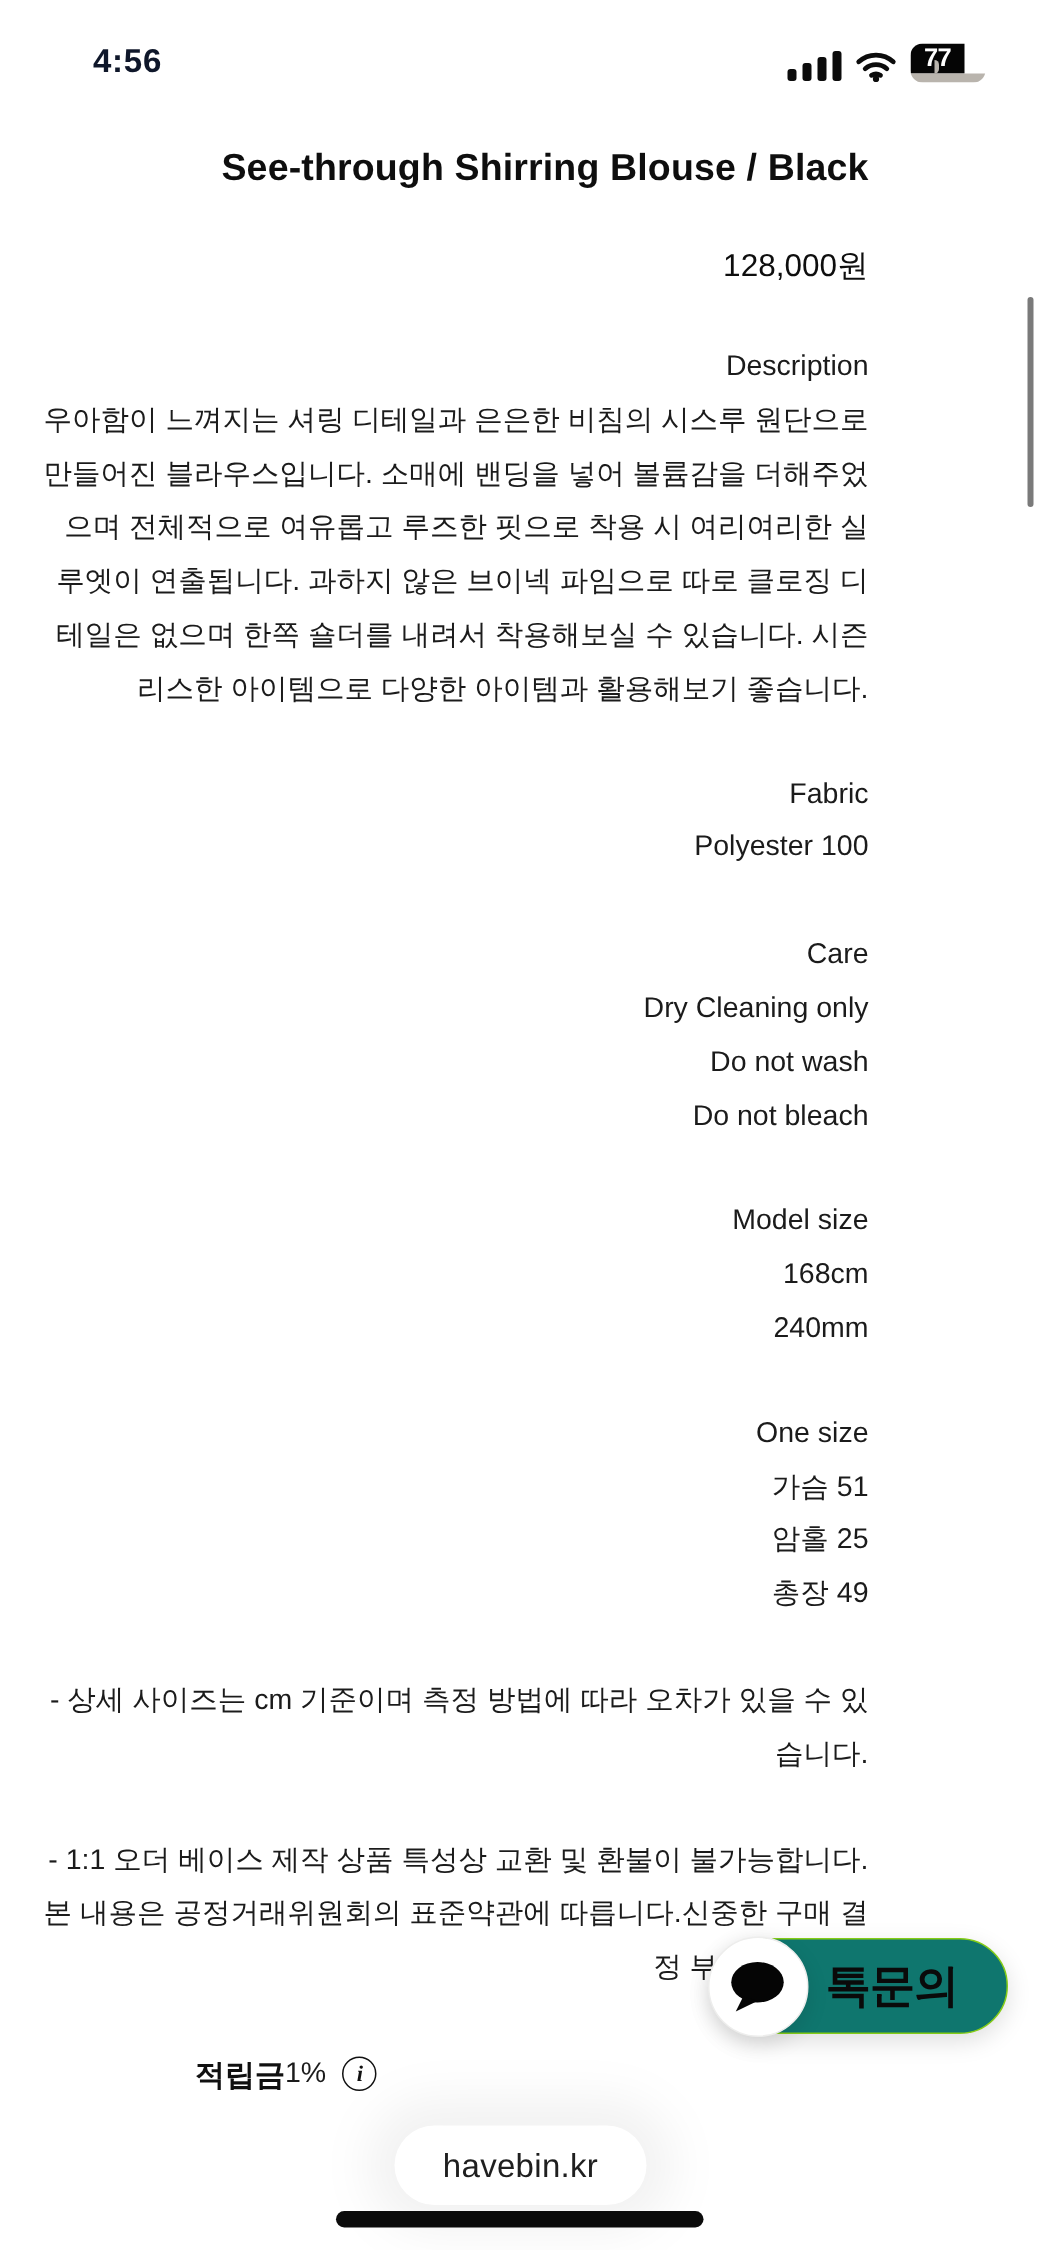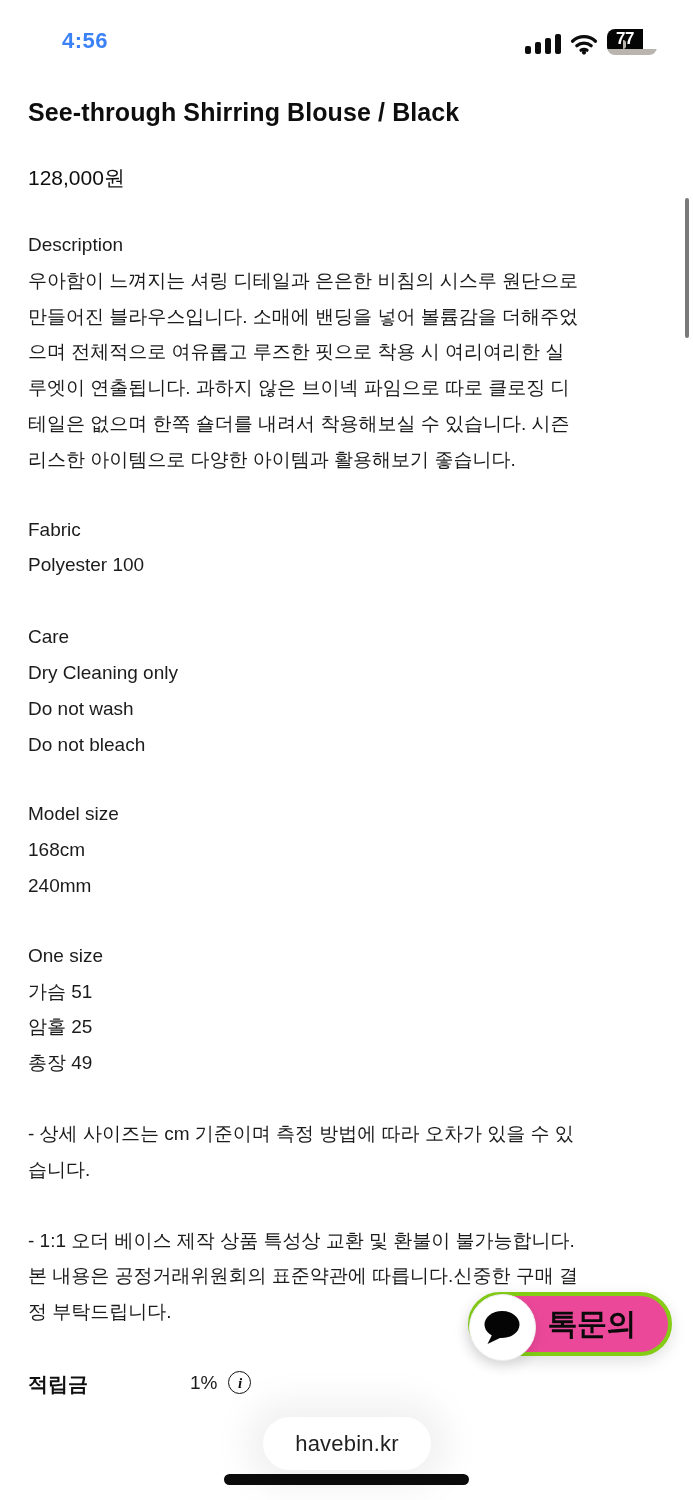--- a/index.html
+++ b/index.html
@@ -17,38 +17,38 @@
       radial-gradient(ellipse 27px 34px at 322px 0px, rgba(150,155,150,.60), rgba(150,155,150,0) 68%),
       radial-gradient(ellipse 27px 34px at 374px 0px, rgba(150,155,150,.55), rgba(150,155,150,0) 68%),
       linear-gradient(112deg, rgba(255,255,255,0) 61%, rgba(176,170,162,.45) 61.3%, rgba(255,255,255,0) 61.8%),
       linear-gradient(100deg, #e9e5e0 0%, #efecе8 35%, #ece8e3 65%, #f0ede9 100%),
       #ebe8e3;
   }
   
   .status-bar { position:absolute; top:26px; left:0; width:693px; height:32px; }
   .status-time {
     position:absolute; left:62px; top:2px;
-    font-size:22px; font-weight:bold; letter-spacing:.5px; color:#3b82f6;text-align:center;
+    font-size:22px; font-weight:bold; letter-spacing:.5px; color:#0f172a;text-align:center;
   }
   .status-icons { position:absolute; right:36px; top:3px; display:flex; align-items:flex-end; gap:9px; height:26px; }
   .sig { display:flex; align-items:flex-end; gap:3.5px; height:21px; padding-bottom:1px; }
   .sig i { display:block; width:6.5px; background:#0c0c0c; border-radius:2px; }
   .sig i:nth-child(1){height:8px;} .sig i:nth-child(2){height:12px;}
   .sig i:nth-child(3){height:16px;} .sig i:nth-child(4){height:20px;}
   .wifi { height:21px; display:flex; align-items:flex-end; }
   .battery { position:relative; width:50px; height:26px; border-radius:8px; overflow:hidden; display:flex;flex-direction:column; }
   .batt-black { width:36px; background:#050505; color:#fff; font-weight:bold; font-size:17px;
     display:flex; align-items:center; justify-content:center; letter-spacing:-.5px; }
   .batt-gray { flex:1; background:#b9b4ad; position:relative; }
   .batt-bolt { position:absolute; left:-7px; top:4px; }
   .batt-tip { position:absolute; right:31px; top:11px; width:3px; height:9px; background:#b9b4ad; border-radius:0 3px 3px 0; }
   
   .scrollbar { position:absolute; right:4px; top:198px; width:4px; height:140px; background:#7a7a7a; border-radius:2px; }
   
-  .content { position:absolute; top:0; left:0; width:606px; padding:0 27px 0 28px; }
+  .content { position:absolute; top:0; left:0; width:606px; padding:0 27px 0 28px;text-align:right; }
   .p-title { margin-top:97px; font-size:25px; line-height:30px; font-weight:bold; color:#0e0e0e; letter-spacing:.1px; }
   .p-price { margin-top:38px; font-size:21px; line-height:26px; font-weight:normal; color:#0e0e0e; }
   .t-line { font-size:19px; line-height:35.8px; color:#1b1b1b; }
   .desc-head { margin-top:36px; }
   .desc-body { }
   .mt-sec { margin-top:34px; }
   .mt-gap  { margin-top:36px; }
   .note    { margin-top:35px; }
   
   .info-rows { margin-top:34px; }
@@ -59,21 +59,21 @@
   .ship-value { display:block; }
   .info-i {
     display:inline-flex; align-items:center; justify-content:center;
     width:23px; height:23px; border:1.6px solid #111; border-radius:50%;
     font-family:"Liberation Serif", serif; font-style:italic; font-weight:bold;
     font-size:15px; margin-left:11px; color:#111; vertical-align:middle;
   }
   
   .chat-btn {
     position:absolute; top:1292px; right:21px; height:64px;
-    background:#ec4899; border:4px solid #84cc16; border-radius:34px;
+    background:#0f766e; border:1px solid #84cc16; border-radius:34px;
     padding:0 32px 0 76px; display:flex; align-items:center;
     box-shadow:0 5px 16px rgba(0,0,0,.13);
     justify-content:flex-end;
   }
   .chat-label { font-size:30px; font-weight:bold; color:#0a0a0a; letter-spacing:-.5px; }
   .chat-circle {
     position:absolute; left:-3px; top:-2px; width:67px; height:67px; border-radius:50%;
     background:#ffffff; border:1px solid #ededec; box-shadow:0 5px 14px rgba(0,0,0,.10);
     display:flex; align-items:center; justify-content:center;
   }

